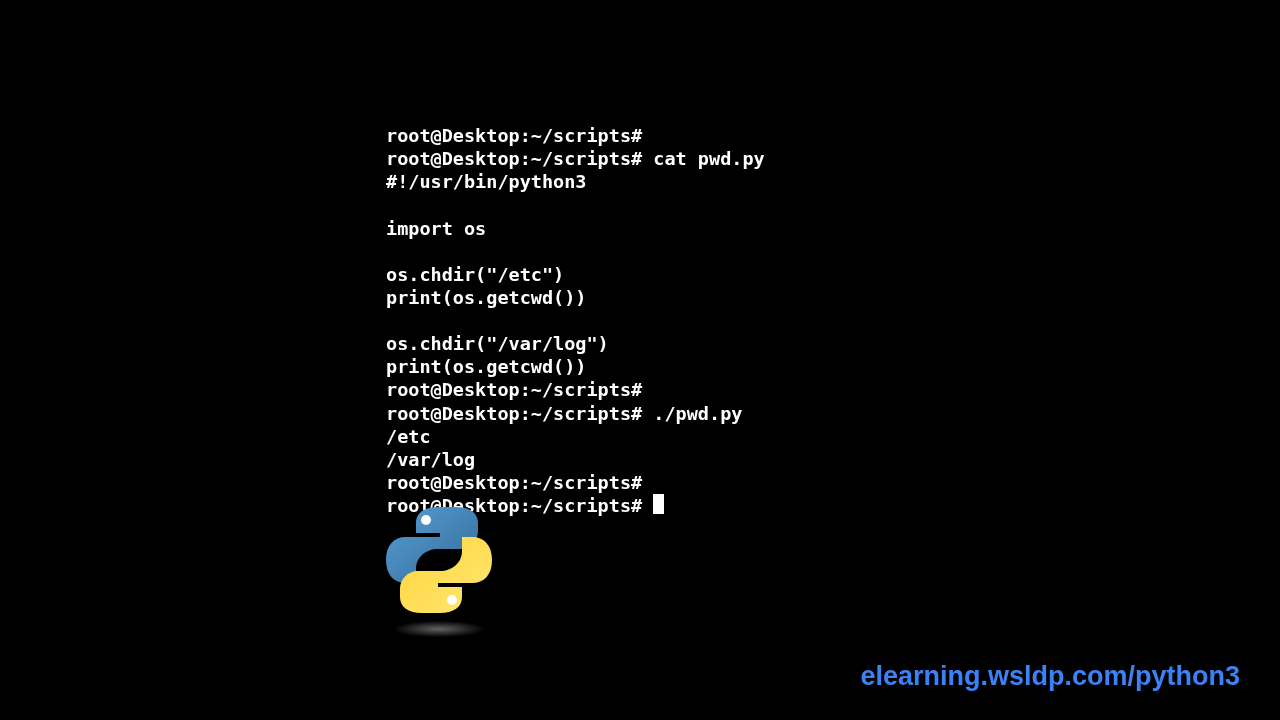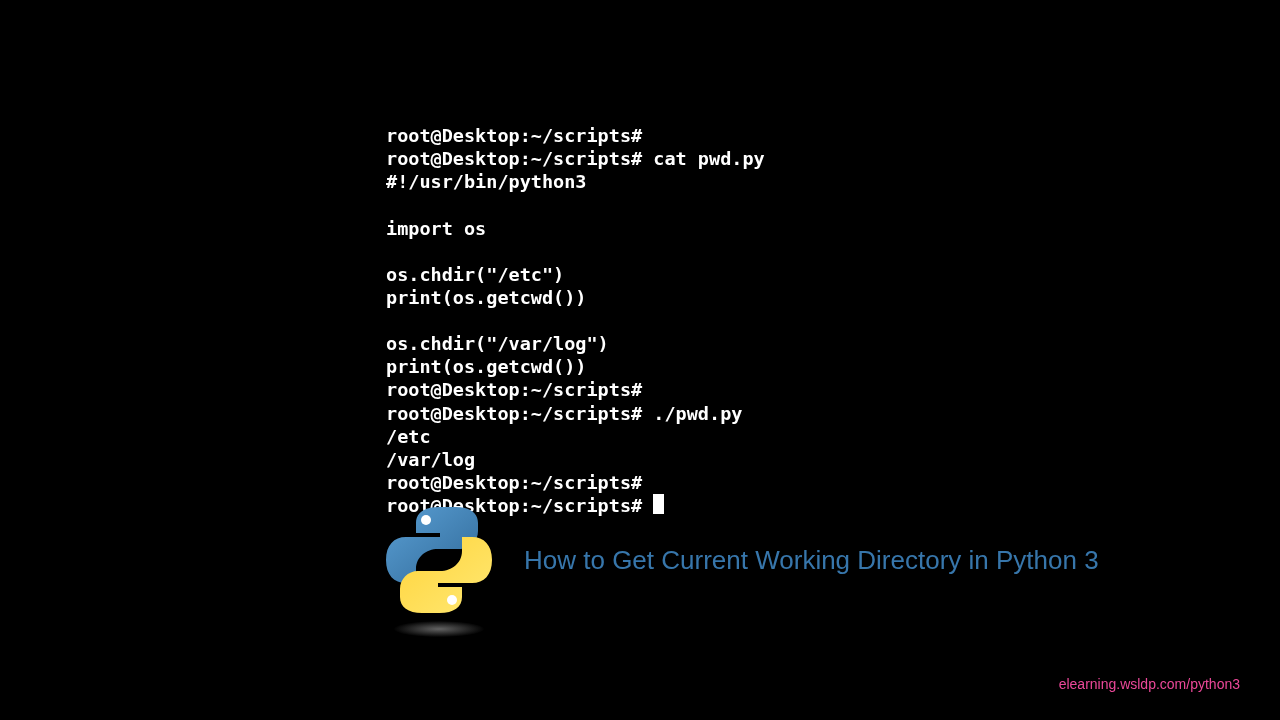--- a/index.html
+++ b/index.html
@@ -60,24 +60,24 @@
       color: #3776ab;
       font-family: 'Segoe UI', Arial, sans-serif;
       font-size: 26px;
       font-weight: 400;
       margin-left: 30px;
     }
     .footer-link {
       position: absolute;
       bottom: 28px;
       right: 40px;
-      color: #ec4899;
+      color: #3b82f6;
       font-family: 'Segoe UI', Arial, sans-serif;
-      font-size: 14px;
-      font-weight: 400;
+      font-size: 27px;
+      font-weight: 700;
     }
   </style>
 </head>
 <body>
 
 <div class="terminal"><span>root@Desktop:~/scripts#</span>
 <span>root@Desktop:~/scripts# cat pwd.py</span>
 <span>#!/usr/bin/python3</span>
 <span></span>
 <span>import os</span>
@@ -107,16 +107,15 @@
           <stop offset="100%" stop-color="#FFE873"></stop>
         </linearGradient>
       </defs>
       <path fill="url(#blueGrad)" d="M54.5,2 C40,2 32,8 32,18 L32,28 L56,28 L56,32 L22,32 C10,32 2,40 2,55 C2,70 10,78 22,78 L32,78 L32,64 C32,52 42,44 54,44 L76,44 C86,44 94,36 94,26 L94,18 C94,8 86,2 72,2 Z"></path>
       <circle cx="42" cy="15" r="5" fill="#ffffff"></circle>
       <path fill="url(#yellowGrad)" d="M55.5,108 C70,108 78,102 78,92 L78,82 L54,82 L54,78 L88,78 C100,78 108,70 108,55 C108,40 100,32 88,32 L78,32 L78,46 C78,58 68,66 56,66 L34,66 C24,66 16,74 16,84 L16,92 C16,102 24,108 38,108 Z"></path>
       <circle cx="68" cy="95" r="5" fill="#ffffff"></circle>
     </svg>
     <div class="shadow"></div>
   </div>
-  <div class="title-text">How to Get Current Working Directory in Python 3</div>
 </div>
 
 <div class="footer-link">elearning.wsldp.com/python3</div>
 
 </body></html>

